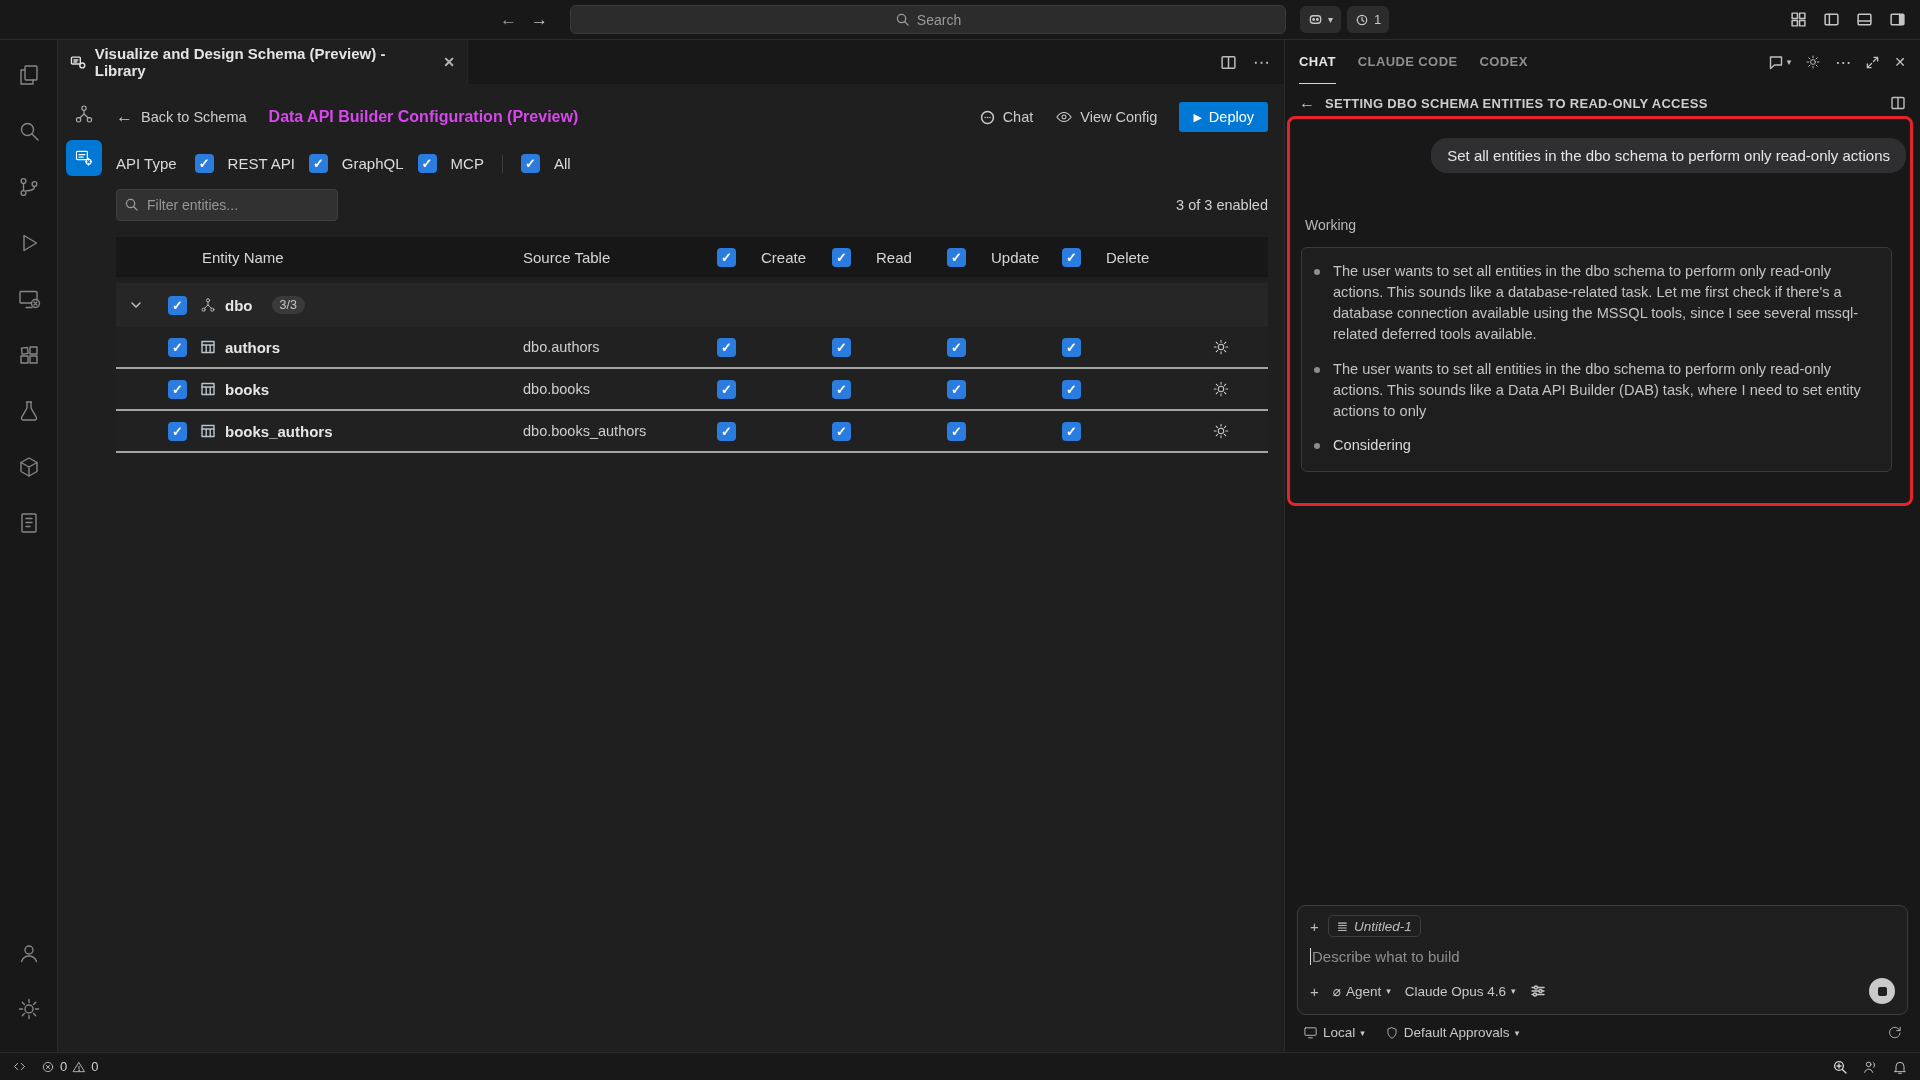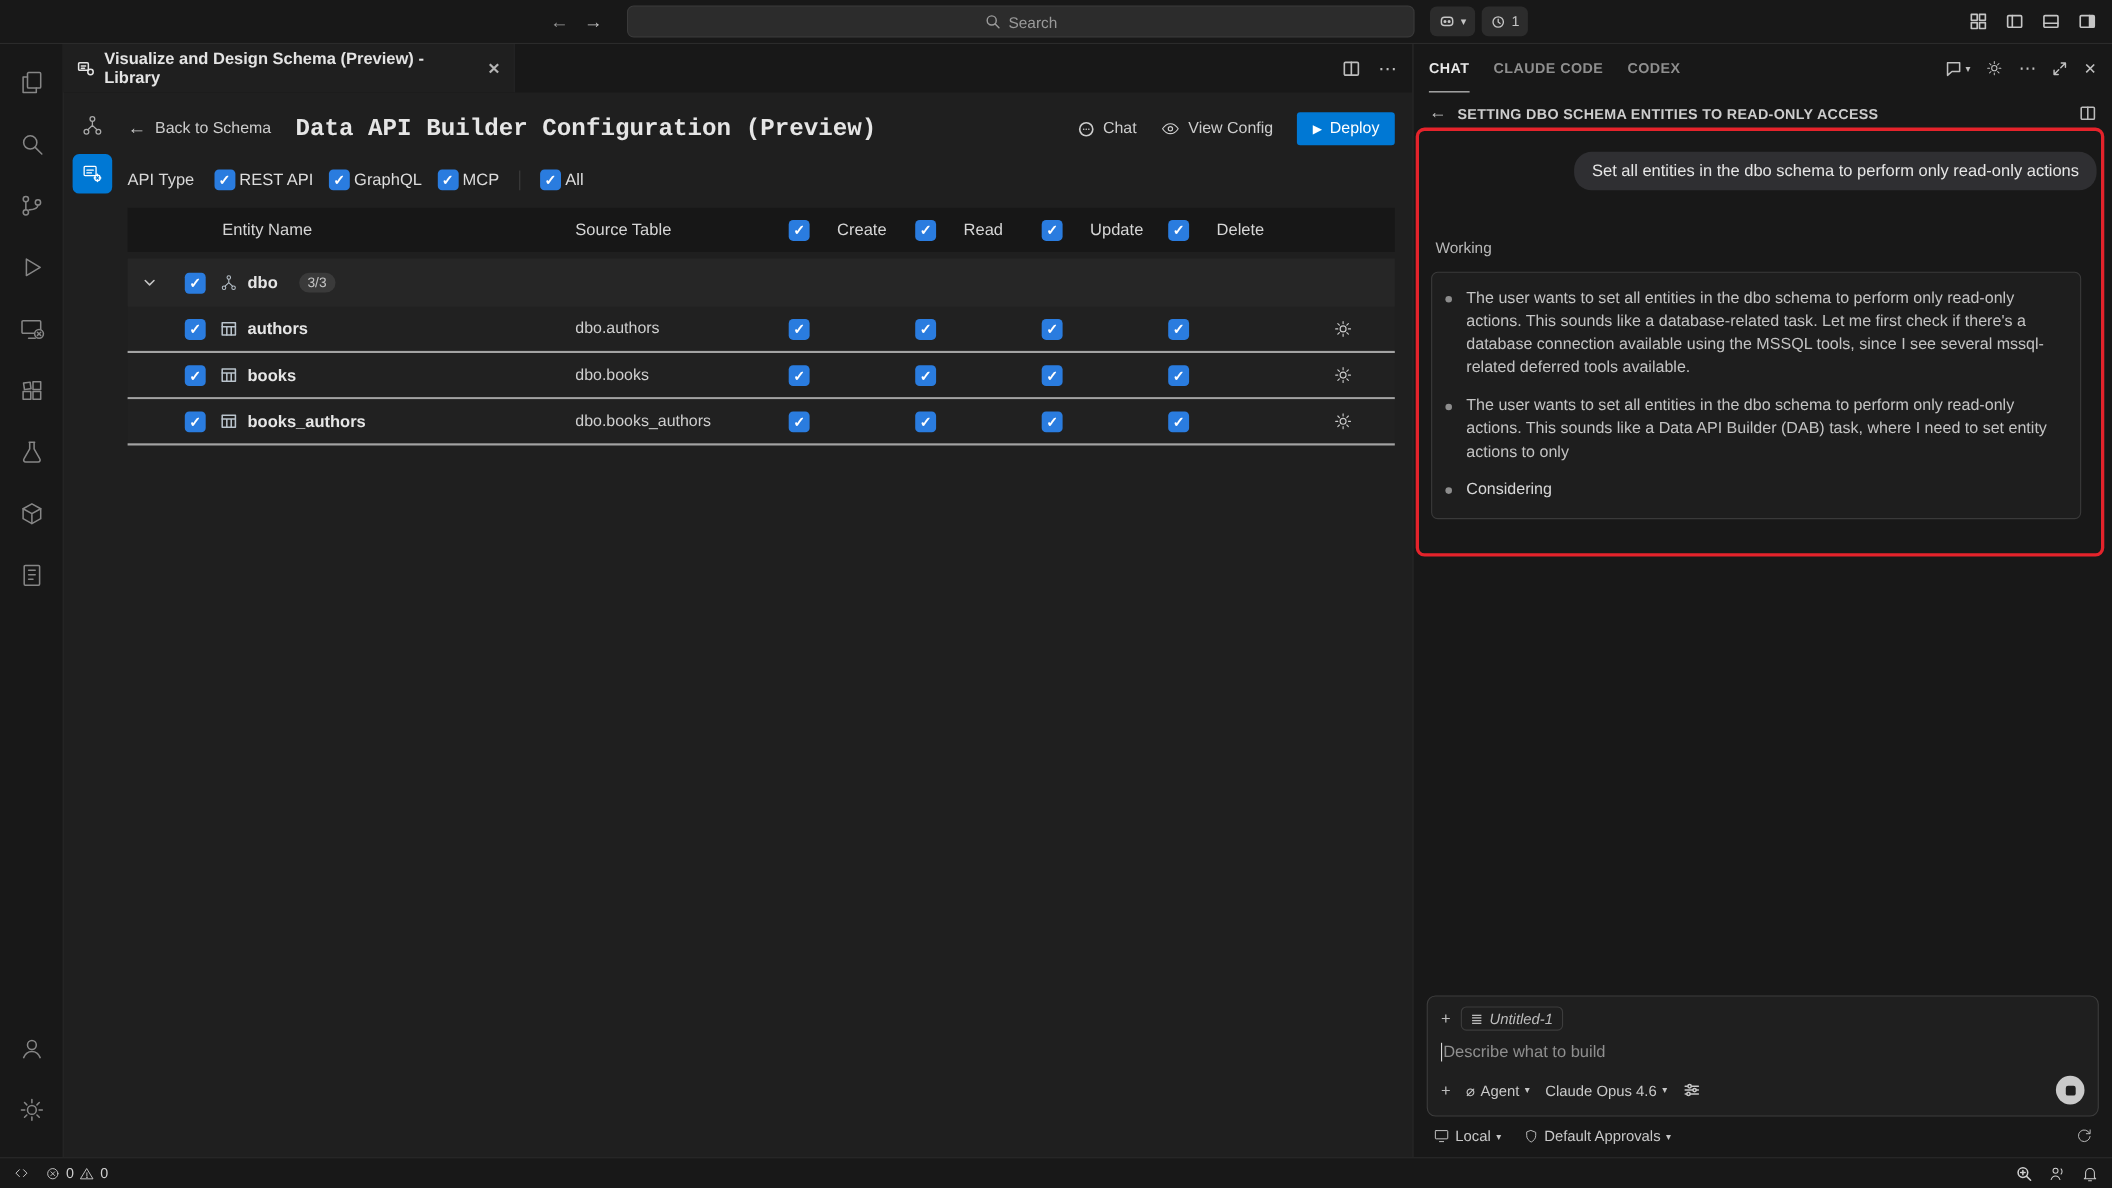--- a/index.html
+++ b/index.html
@@ -50,30 +50,30 @@
 
   .editor-body { flex:1; display:flex; min-height:0; }
   .tool-rail { width:52px; padding-top:12px; display:flex; flex-direction:column; align-items:center; gap:8px; flex:none; }
   .rail-btn { width:36px; height:36px; border-radius:6px; display:flex; align-items:center; justify-content:center;
     color:#a8a8a8; cursor:pointer; }
   .rail-btn.active { background:#0078d4; color:#ffffff; }
 
   .content { flex:1; padding:0 16px 0 6px; min-width:0; }
   .content-header { display:flex; align-items:center; padding-top:18px; }
   .back-link { display:flex; align-items:center; gap:8px; color:#cccccc; font-size:14.5px; cursor:pointer; }
-  .page-title { font-size:22px; font-weight:700; color:#e5e5e5; margin-left:22px;font-family:Liberation Mono, monospace; }
+  .page-title { font-size:16px; font-weight:700; color:#d946ef; margin-left:22px; }
   .header-actions { margin-left:auto; display:flex; align-items:center; gap:22px; }
   .ghost-btn { display:flex; align-items:center; gap:7px; color:#cccccc; font-size:14.5px; cursor:pointer; }
   .deploy-btn { background:#0078d4; color:#ffffff; border:none; border-radius:3px; height:30px;
     padding:0 14px; font-size:14.5px; display:flex; align-items:center; gap:7px; cursor:pointer;
     font-family:inherit; }
 
   .api-row { display:flex; align-items:center; gap:14px; margin-top:22px; }
   .api-row .api-label { color:#d8d8d8; font-size:15px; margin-right:4px; }
-  .cb-item { display:flex; align-items:center; gap:4px; color:#dddddd; font-size:15px; cursor:pointer; }
+  .cb-item { display:flex; align-items:center; gap:14px; color:#dddddd; font-size:15px; cursor:pointer; }
   .vdiv { width:1px; height:18px; background:#3d3d3d; margin:0 4px; }
 
   .cb { width:19px; height:19px; border-radius:4px; background:#2a7cdf; color:#fff;
     display:inline-flex; align-items:center; justify-content:center; flex:none; cursor:pointer;
     font-size:13px; font-weight:700; }
   .cb::after { content:"✓"; }
 
   .filter-row { display:flex; align-items:center; margin-top:16px; }
   .filter-input-wrap { position:relative; width:222px; }
   .filter-input-wrap .mag { position:absolute; left:8px; top:8px; color:#9a9a9a; }
@@ -379,20 +379,30 @@
               <span class="cb"></span>
               <span>MCP</span>
             </div>
             <div class="vdiv"></div>
             <div class="cb-item">
               <span class="cb"></span>
               <span>All</span>
             </div>
           </div>
 
+          <div class="filter-row">
+            <div class="filter-input-wrap">
+              <svg class="ic mag" width="15" height="15" viewBox="0 0 16 16">
+                  <circle cx="7" cy="7" r="4.4"></circle>
+                  <path d="M10.4 10.4L14 14"></path>
+                </svg>
+              <input class="filter-input" type="text" placeholder="Filter entities..." style="">
+            </div>
+            <span class="enabled-count">3 of 3 enabled</span>
+          </div>
 
           <div class="table">
             <div class="trow thead">
               <div></div>
                 <div></div>
               <div class="h-entity">Entity Name</div>
               <div>Source Table</div>
               <div class="cell-action">
                   <span class="cb"></span>
                   <span>Create</span>

